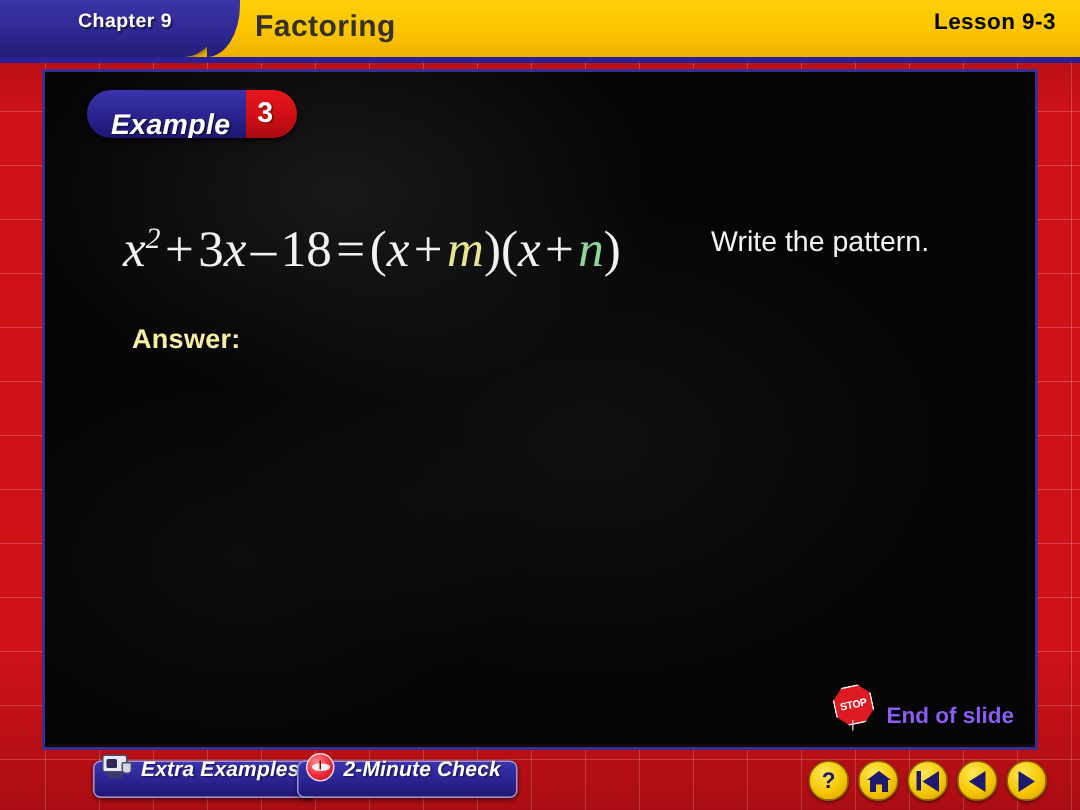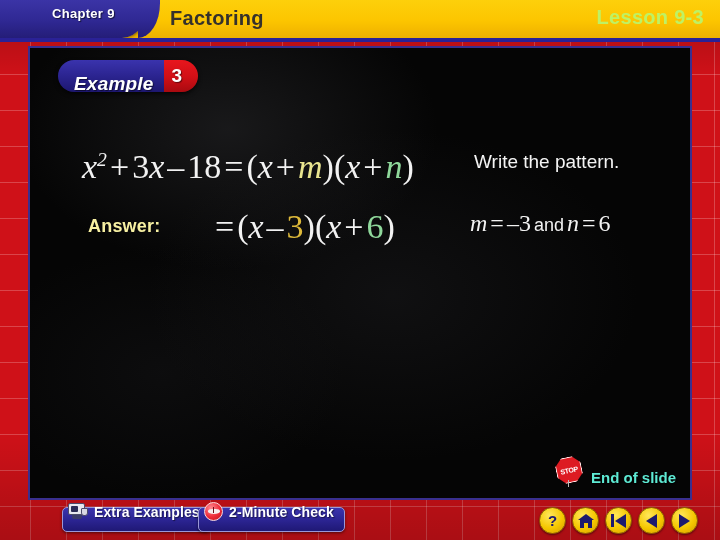--- a/index.html
+++ b/index.html
@@ -51,21 +51,21 @@
     z-index:3;
     margin-left:24px;
   }
   .topic{
     position:absolute;left:170px;top:7px;
     color:#35312c;font-size:20px;font-weight:bold;
     letter-spacing:.3px;z-index:3;
   }
   .lesson{
     position:absolute;right:16px;top:6px;
-    color:#bef264;font-size:20px;font-weight:bold;
+    color:#000000;font-size:15px;font-weight:bold;
     letter-spacing:.3px;z-index:3;
   }
   .topbar-under{
     position:absolute;left:0;top:38px;width:720px;height:4px;
     background:#2a2196;
   }
 
   
   .slide{
     position:absolute;left:28px;top:46px;width:664px;height:454px;
@@ -160,38 +160,39 @@
     display:flex;align-items:center;justify-content:center;
     transform:rotate(-12deg);
   }
   .stop-oct span{
     color:#fff;font-size:7px;font-weight:bold;letter-spacing:-.3px;
   }
   .stop-stick{
     position:absolute;left:12px;top:23px;width:1px;height:7px;background:#bbb;
   }
   .eos-text{
-    color:#5eead4;font-size:15px;font-weight:bold;
+    color:#8b5cf6;font-size:15px;font-weight:bold;
     text-shadow:1px 1px 1px rgba(0,0,0,.8);
     padding-bottom:2px;
   }
 
   
   .bottombar{
     position:absolute;left:0;bottom:0;width:720px;height:40px;
   }
   .pill-btn{
     position:absolute;height:25px;
     background:linear-gradient(to bottom,#3b34ae 0%,#2c2594 50%,#1f1875 100%);
     border:1px solid #9a97d8;
     border-radius:5px;
     display:flex;align-items:center;gap:6px;
     padding:0 10px 16px 5px;
     box-shadow:0 1px 3px rgba(0,0,0,.55);
     box-sizing:border-box;
+    font-style:italic;
   }
   .pill-btn .lbl{
     color:#ffffff;font-size:14px;font-weight:bold;letter-spacing:.1px;
     text-shadow:1px 1px 1px rgba(0,0,0,.5);
   }
   #btn-extra{left:62px;bottom:8px;}
   #btn-check{left:198px;bottom:8px;}
 
   .ico-monitor{
     width:20px;height:17px;position:relative;flex:none;
@@ -283,28 +284,22 @@
       <div class="b-right">
         <span>3</span>
       </div>
     </div>
 
     <div class="math eq-main">
       <i>x</i><sup>2</sup><span class="op">+</span><span>3</span><i>x</i><span class="op">–</span><span>18</span><span class="op">=</span><span>(</span><i>x</i><span class="op">+</span><i class="m-col">m</i><span>)</span><span>(</span><i>x</i><span class="op">+</span><i class="n-col">n</i><span>)</span>
     </div>
 
     <div class="ans-label">Answer:</div>
-    <div class="math eq-ans">
-      <span class="op">=</span><span>(</span><i>x</i><span class="op">–</span><span class="g-col">3</span><span>)</span><span>(</span><i>x</i><span class="op">+</span><span class="n-col">6</span><span>)</span>
-    </div>
 
     <div class="note-pattern">Write the pattern.</div>
-    <div class="note-mn">
-      <i>m</i><span class="op">=</span><span>–3</span><span class="and">and</span><i>n</i><span class="op">=</span><span>6</span>
-    </div>
 
     <div class="eos">
       <div class="stop-sign">
         <div class="stop-oct">
           <span>STOP</span>
         </div>
         <div class="stop-stick"></div>
       </div>
       <div class="eos-text">End of slide</div>
     </div>

